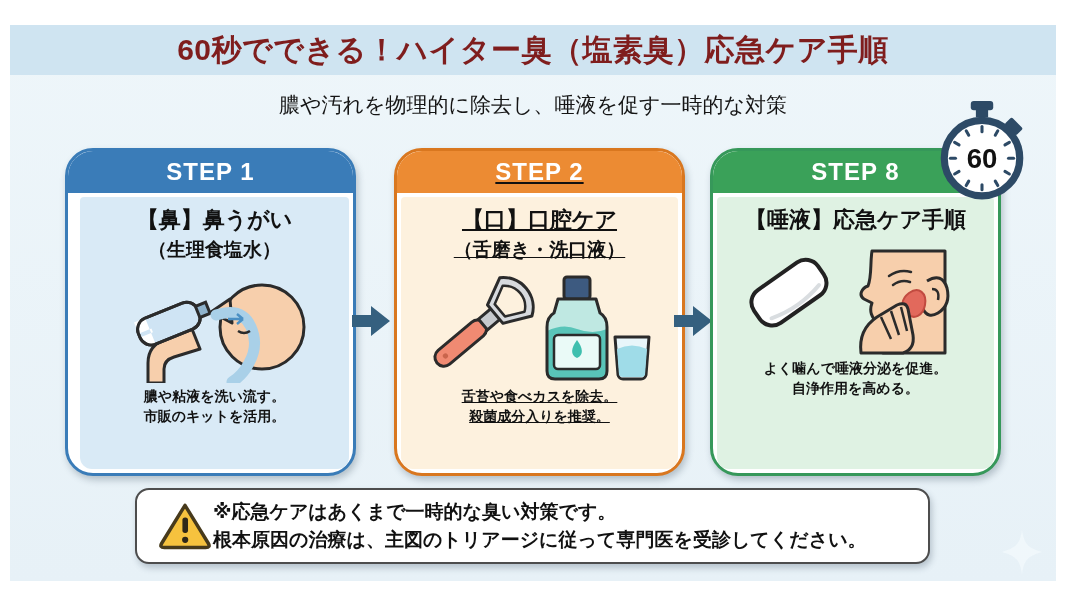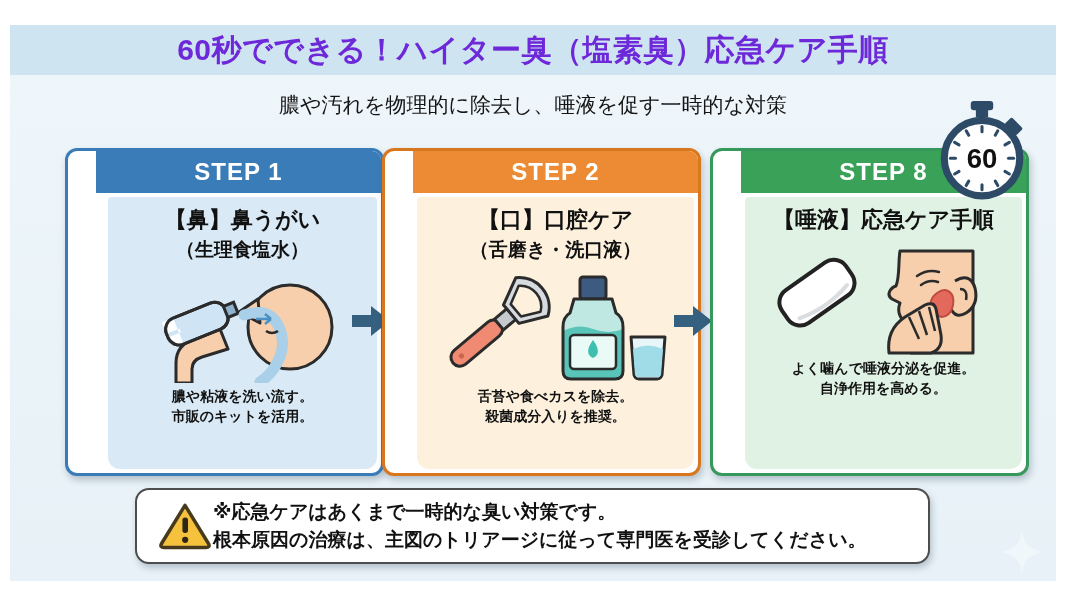--- a/index.html
+++ b/index.html
@@ -4,28 +4,28 @@
 <style>
   html,body{margin:0;padding:0;}
   body{
     width:1066px;height:596px;position:relative;background:#ffffff;
     font-family:"Liberation Sans","DejaVu Sans",sans-serif;overflow:hidden;color:#111;
   }
   .stage{position:absolute;left:10px;top:25px;width:1046px;height:556px;
     background:linear-gradient(180deg,#eef6fa 0%,#e7f1f7 100%);}
   .banner{position:absolute;left:0;top:0;width:100%;height:50px;background:#cfe4f1;
     display:flex;align-items:center;justify-content:center;}
-  .banner-title{font-size:30px;font-weight:700;color:#6d28d9;letter-spacing:.5px;}
+  .banner-title{font-size:30px;font-weight:700;color:#7f1d1d;letter-spacing:.5px;}
   .subtitle{position:absolute;left:0;top:66px;width:100%;text-align:center;
     font-size:21px;font-weight:400;color:#151515;}
 
-  .card{position:absolute;top:123px;width:285px;height:322px;border-radius:12px;background:#fff;
-    box-shadow:2px 4px 7px rgba(40,60,80,.28);display:flex;flex-direction:column;overflow:hidden;padding-left:28px;}
+  .card{position:absolute;top:123px;width:285px;height:322px;border-radius:28px;background:#fff;
+    box-shadow:2px 4px 7px rgba(40,60,80,.28);display:flex;flex-direction:column;overflow:hidden;}
   .step1{left:55px;border:3px solid #3a7cb8;}
-  .step2{left:372px;border:3px solid #d9771f;}
+  .step2{left:384px;border:3px solid #d9771f;text-decoration:underline;}
   .step3{left:700px;border:3px solid #36985a;}
   .card-header{flex:0 0 42px;display:flex;align-items:center;justify-content:center;}
   .step1 .card-header{background:#3a7cb8;}
   .step2 .card-header{background:#ec8b33;}
   .step3 .card-header{background:#3aa159;}
   .step-label{color:#fff;font-size:24px;font-weight:700;letter-spacing:1px;}
   .card-body{flex:1;margin:4px;border-radius:4px 4px 12px 12px;padding:8px 4px 10px;
     display:flex;flex-direction:column;align-items:center;}
   .step1 .card-body{background:#d9eaf6;margin-left:12px;}
   .step2 .card-body{background:#fdf1de;}

